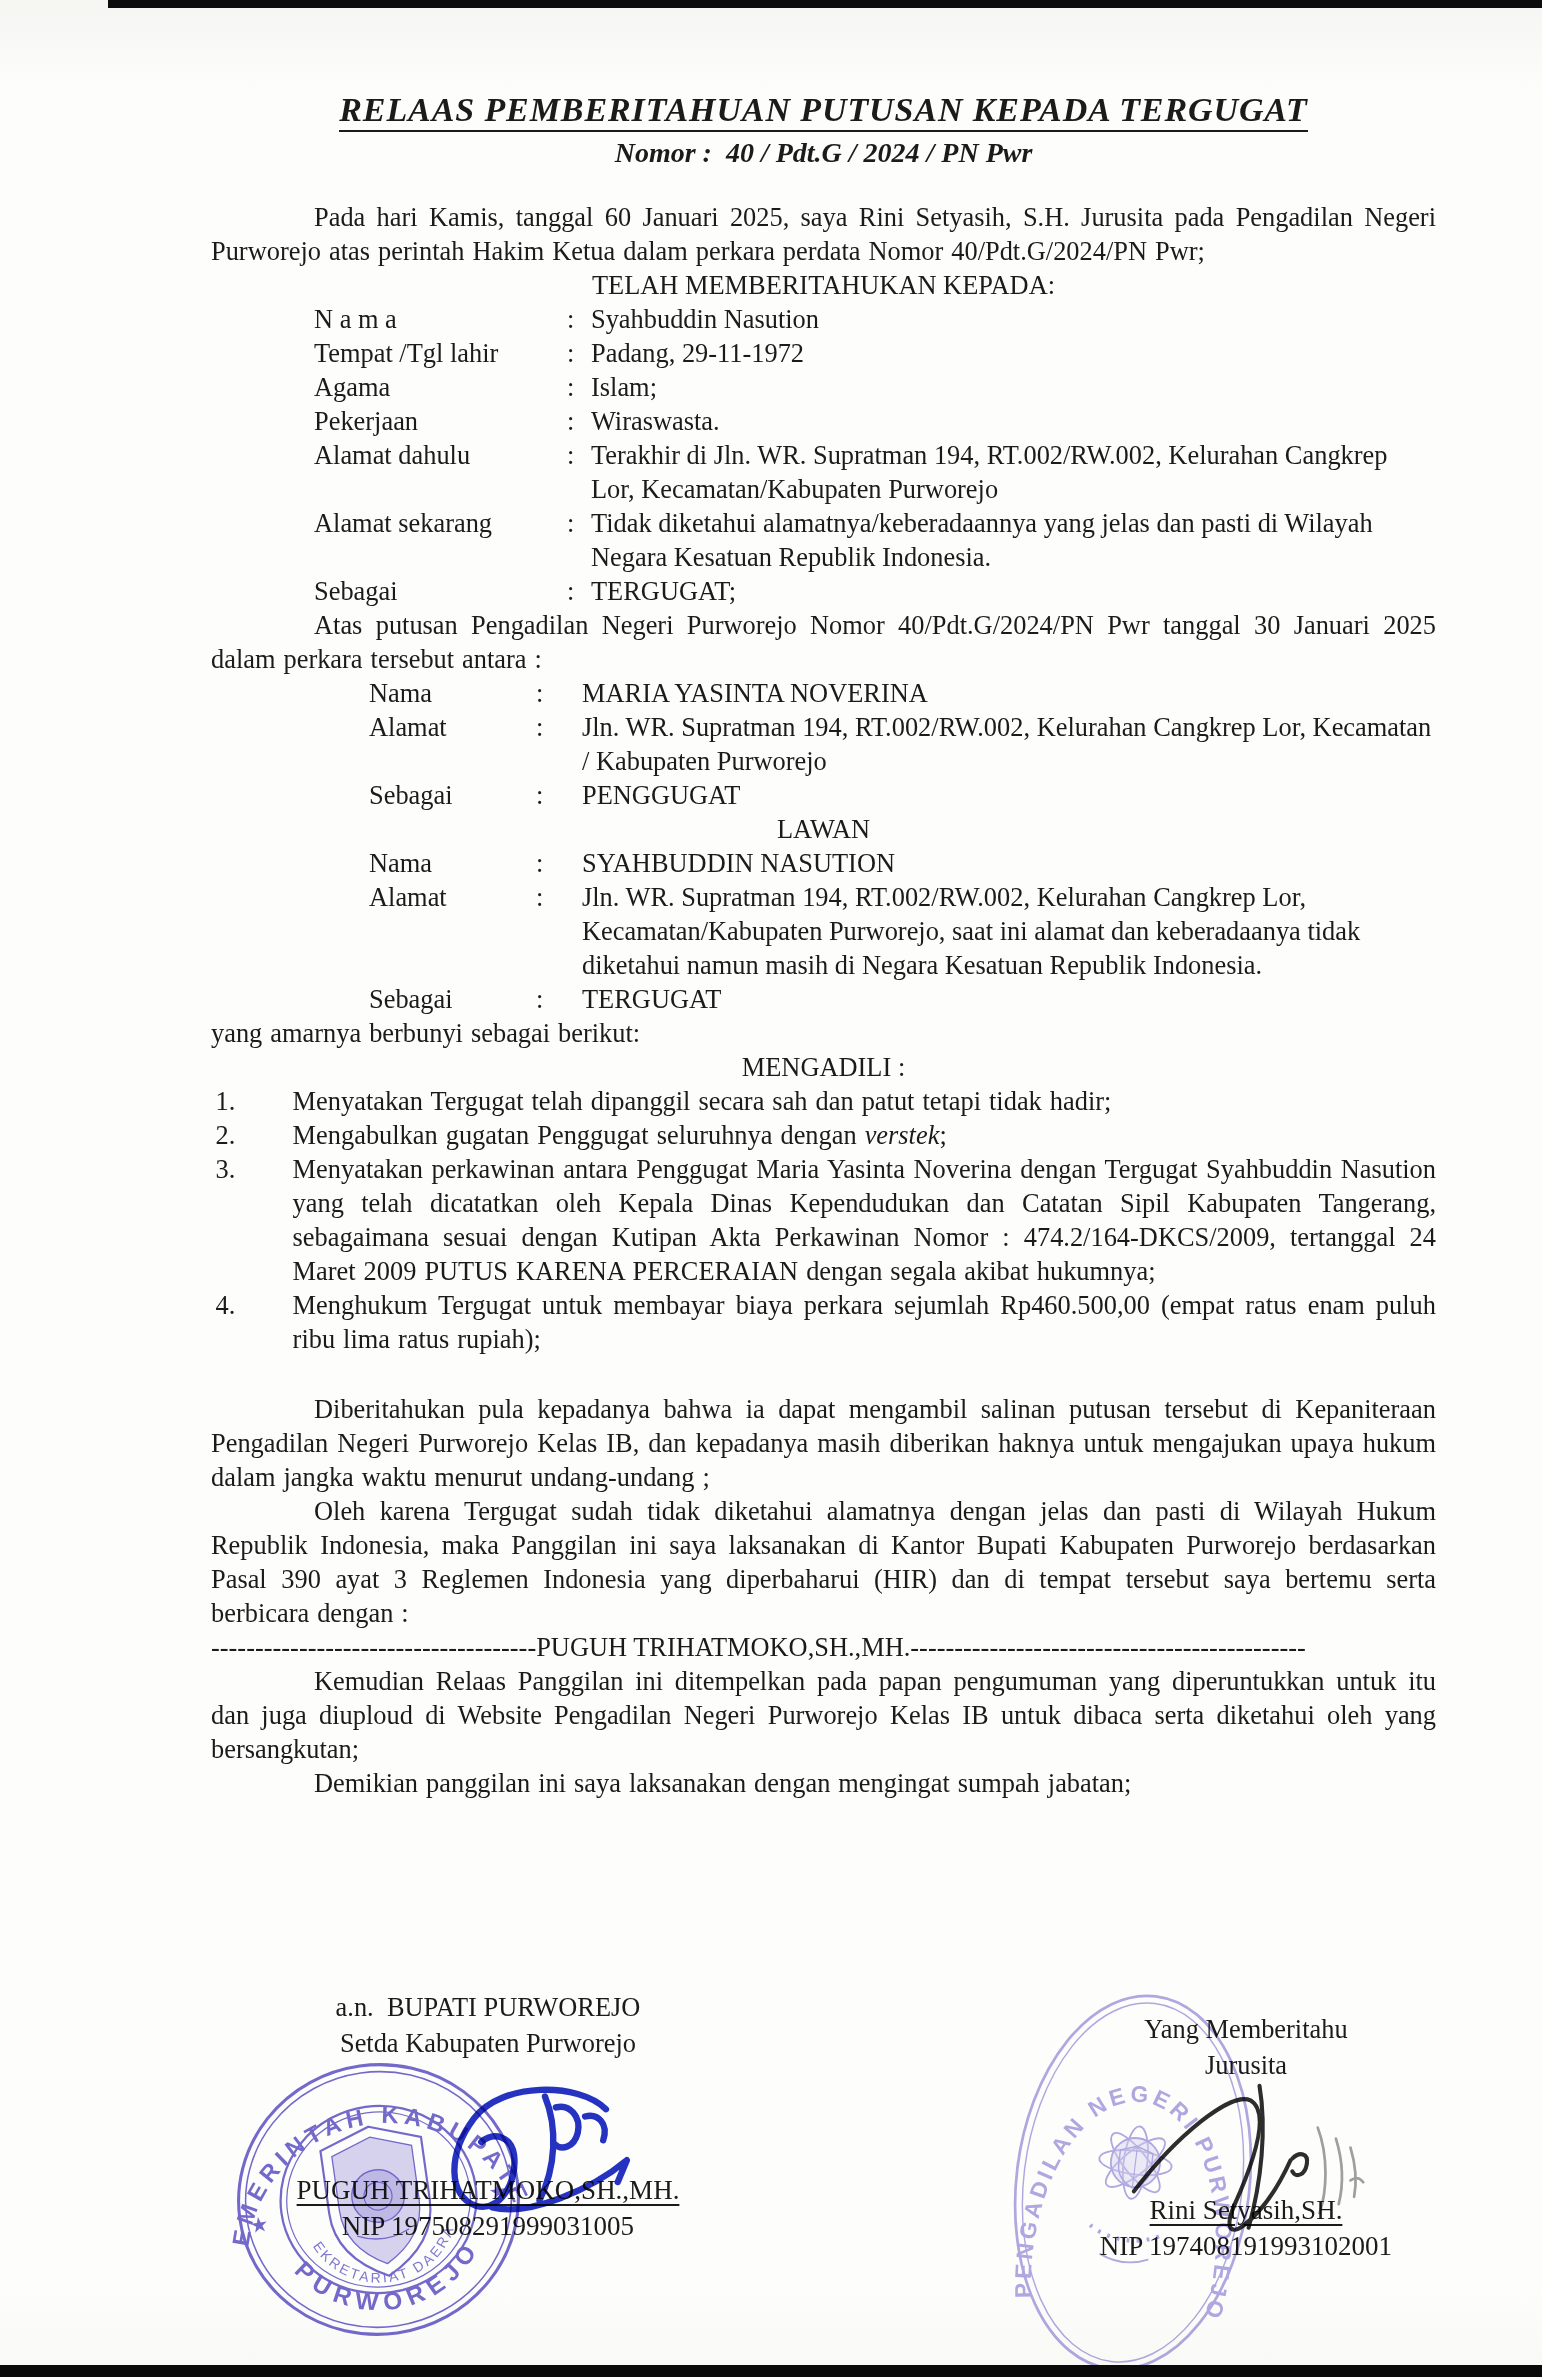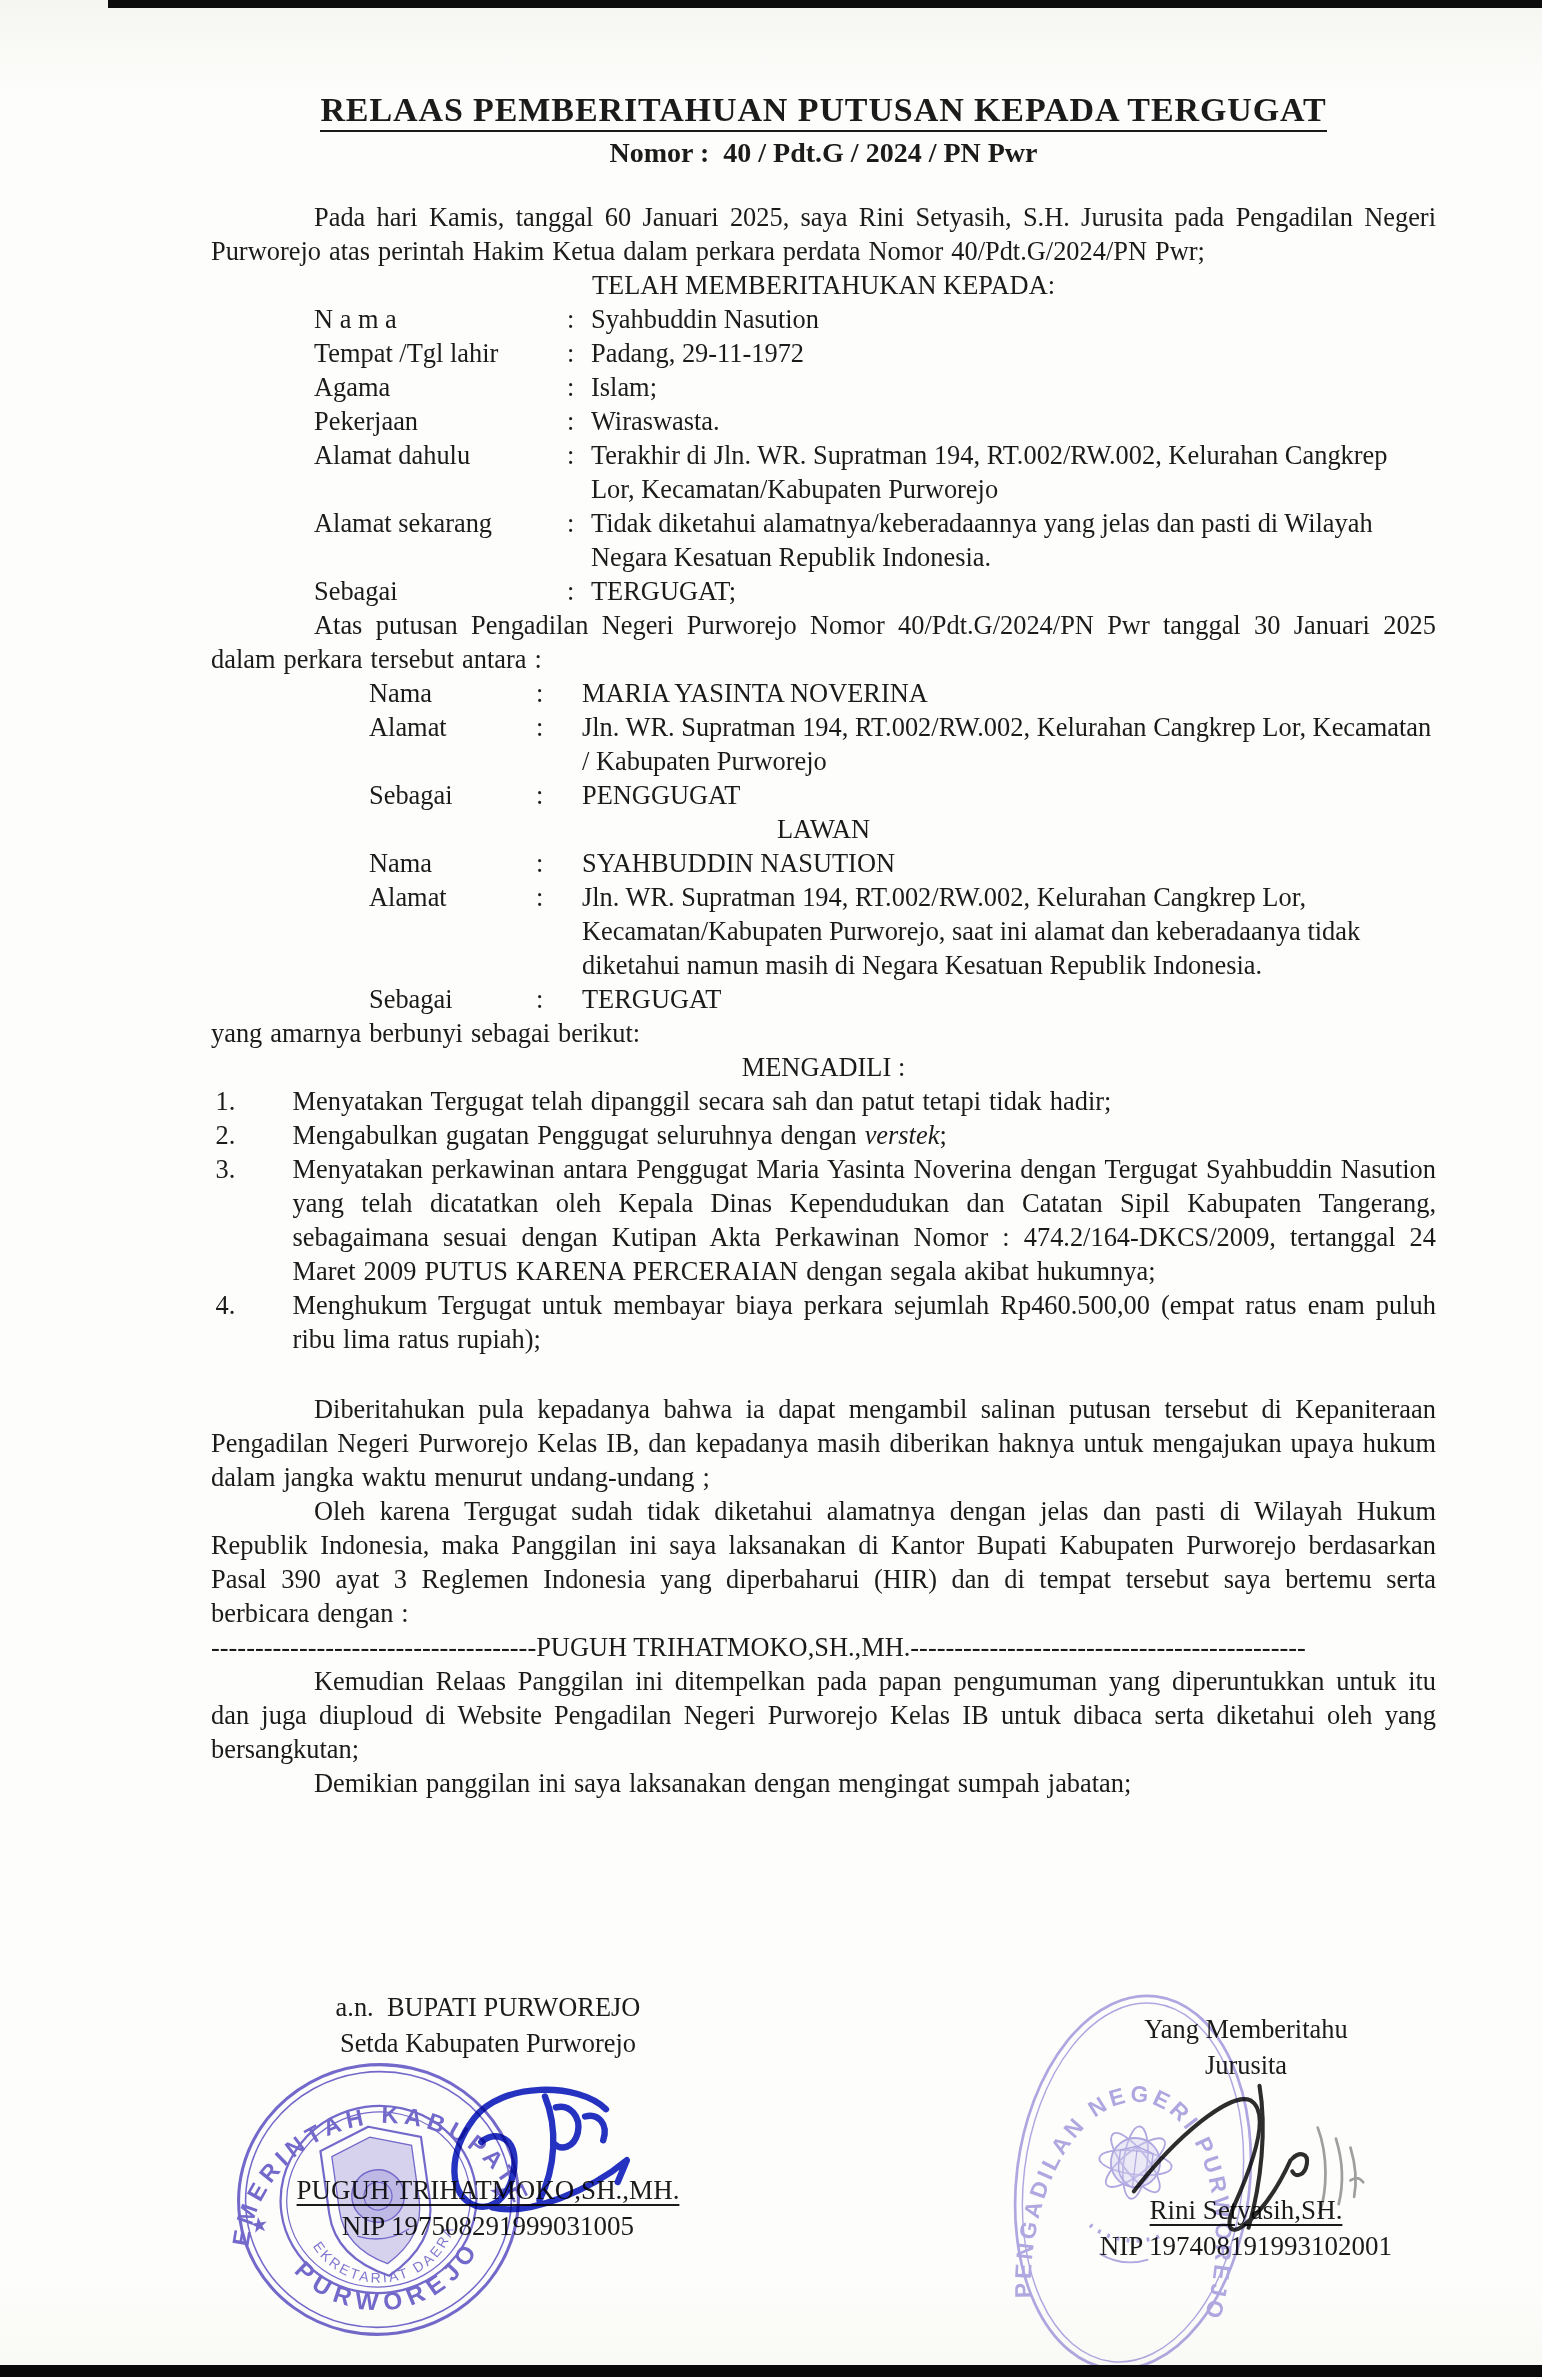--- a/index.html
+++ b/index.html
@@ -13,24 +13,25 @@
   }
   .scan-bar-top{position:absolute;top:0;left:108px;right:0;height:8.2px;background:#0d0d0d;}
   .scan-bar-bottom{position:absolute;bottom:0;left:0;right:0;height:12px;background:#0a0a0a;}
   .content{
     position:absolute;left:211px;top:88px;width:1225px;
     font-size:26.4px;line-height:34px;
   }
   .doc-title{
     text-align:center;font-weight:bold;font-size:34px;line-height:44px;letter-spacing:0.9px;
   }
-  .doc-title span{border-bottom:2.7px solid #1b1b1b;padding-bottom:1.8px;}
+  .doc-title span{border-bottom:2.7px solid #1b1b1b;padding-bottom:1.8px;font-style:italic;}
   .doc-nomor{
     text-align:center;font-weight:bold;font-size:28px;line-height:42px;margin-bottom:25.5px;
     white-space:pre-wrap;
+    font-style:italic;
   }
   .para{text-align:justify;word-spacing:1.4px;}
   .para.indent{text-indent:103px;}
   .center-line{text-align:center;}
   .field-row{display:flex;align-items:flex-start;}
   .fields-1 .field-row{padding-left:103px;}
   .fields-1 .f-label{width:253px;flex:none;}
   .fields-1 .f-colon{width:24px;flex:none;}
   .fields-2 .field-row{padding-left:128px;}
   .fields-2 .f-label{width:167px;flex:none;margin-left:30px;}

